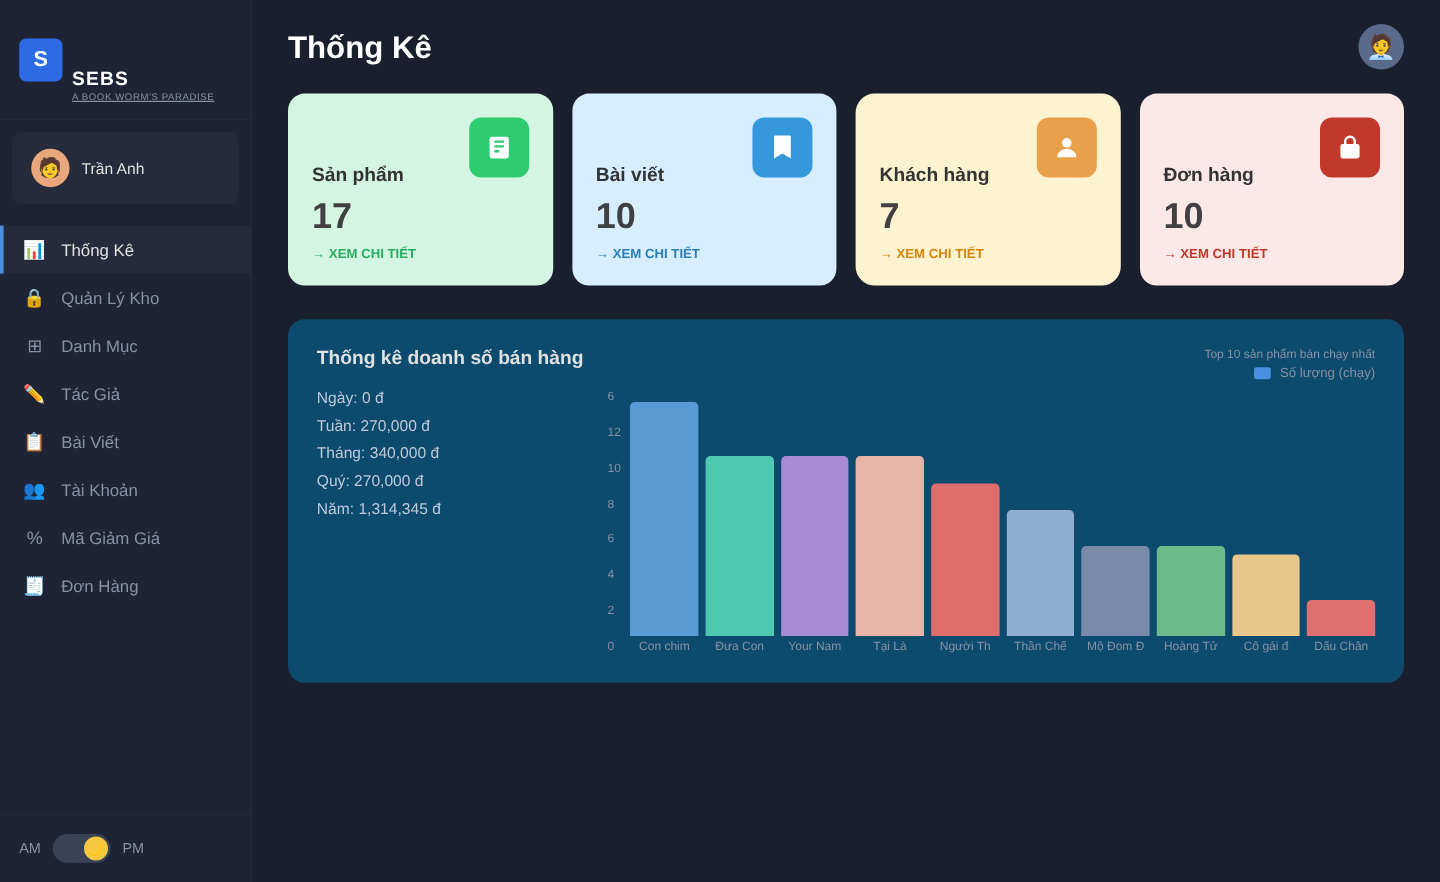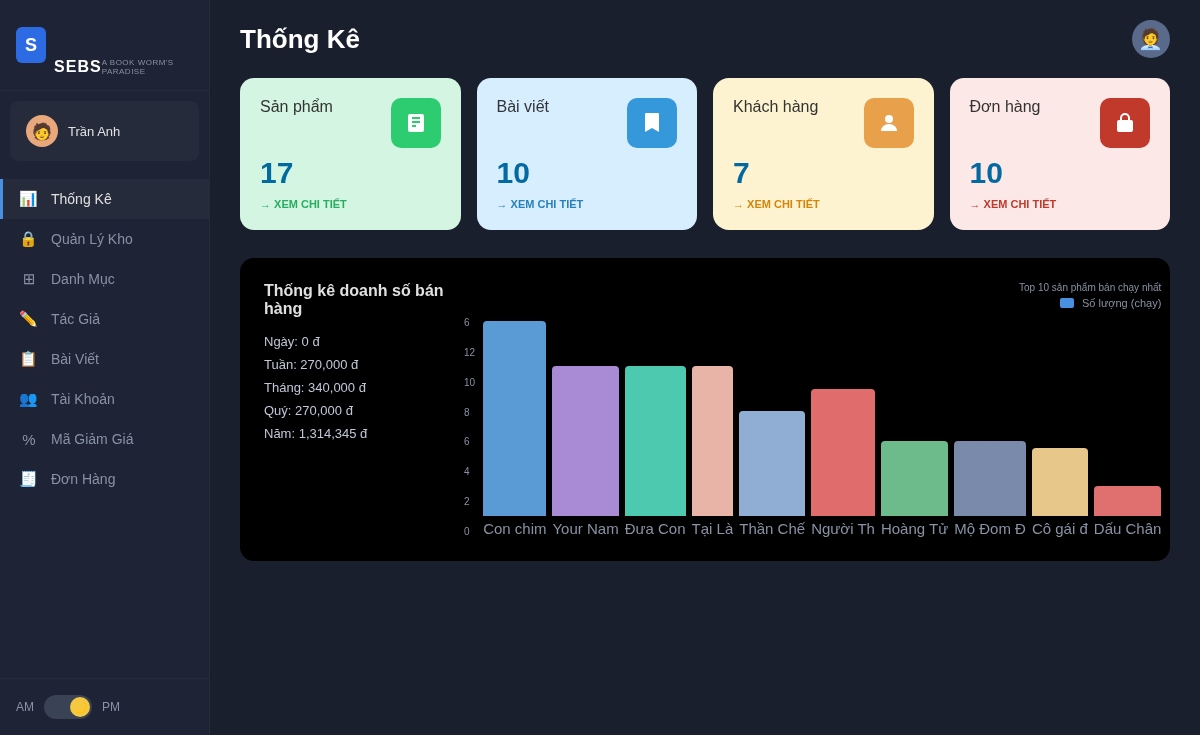--- a/index.html
+++ b/index.html
@@ -38,33 +38,34 @@
       border-radius: 6px;
       display: flex;
       align-items: center;
       justify-content: center;
       font-size: 18px;
       color: white;
       font-weight: bold;
     }
     .logo-text {
       display: flex;
-      flex-direction: row;
+      flex-direction: column;
       margin-top: 44px;
     }
     .logo-title {
       font-size: 16px;
       font-weight: 700;
       color: #fff;
       letter-spacing: 1px;
     }
     .logo-subtitle {
       font-size: 8px;
       color: #8892a4;
       letter-spacing: 0.5px;
+      text-decoration: underline;
     }
 
     .user-profile {
       display: flex;
       align-items: center;
       gap: 10px;
       padding: 14px 16px;
       background: #252b3b;
       margin: 10px;
       border-radius: 8px;
@@ -201,61 +202,63 @@
     .stat-card.yellow { background: #fef3d0; }
     .stat-card.pink { background: #fde8e8; }
 
     .stat-card-header {
       display: flex;
       justify-content: space-between;
       align-items: flex-start;
     }
     .stat-card-title {
       font-size: 16px;
-      font-weight: 400;
+      font-weight: 700;
       color: #333;
+      margin-top: 40px;
     }
     .stat-card-icon {
       width: 50px;
       height: 50px;
       border-radius: 10px;
       display: flex;
       align-items: center;
       justify-content: center;
       font-size: 24px;
     }
     .stat-card.green .stat-card-icon { background: #2ecc71; color: white; }
     .stat-card.blue .stat-card-icon { background: #3498db; color: white; }
     .stat-card.yellow .stat-card-icon { background: #e8a04b; color: white; }
     .stat-card.pink .stat-card-icon { background: #c0392b; color: white; }
 
     .stat-card-number {
       font-size: 30px;
       font-weight: 700;
-      color: #0369a1;
+      color: #404040;
     }
     .stat-card-link {
       font-size: 11px;
       font-weight: 600;
       color: #555;
       display: flex;
       align-items: center;
       gap: 4px;
       cursor: pointer;
       margin-top: auto;
     }
     .stat-card.green .stat-card-link { color: #27ae60; }
     .stat-card.blue .stat-card-link { color: #2980b9; }
     .stat-card.yellow .stat-card-link { color: #d4860a; }
     .stat-card.pink .stat-card-link { color: #c0392b; }
 
     
     .chart-section {
       display: flex;
-      background: #000000;
+      gap: 20px;
+      background: #0c4a6e;
       border-radius: 14px;
       padding: 24px;
     }
     .chart-left {
       min-width: 200px;
     }
     .chart-title {
       font-size: 16px;
       font-weight: 600;
       color: #e0e0e0;
@@ -299,23 +302,24 @@
       flex-direction: column;
       align-items: center;
       flex: 1;
     }
     .bar {
       width: 100%;
       border-radius: 4px 4px 0 0;
       min-height: 4px;
     }
     .bar-label {
-      font-size: 15px;
+      font-size: 10px;
       color: #8892a4;
       margin-top: 4px;
+      text-align: center;
       width: 100%;
       white-space: nowrap;
       overflow: hidden;
       text-overflow: ellipsis;
     }
     .y-axis {
       display: flex;
       flex-direction: column-reverse;
       justify-content: space-between;
       height: 220px;
@@ -491,48 +495,48 @@
             <span>10</span>
             <span>12</span>
             <span>6</span>
           </div>
         <div class="bar-chart">
             <div class="bar-group">
       <div class="bar" style="height:195px;background:#5b9bd5;"></div>
       <span class="bar-label">Con chim</span>
     </div>
             <div class="bar-group">
+      <div class="bar" style="height:150px;background:#4dc9b0;"></div>
+      <span class="bar-label">Đưa Con</span>
+    </div>
+            <div class="bar-group">
       <div class="bar" style="height:150px;background:#a98bd5;"></div>
       <span class="bar-label">Your Nam</span>
     </div>
             <div class="bar-group">
-      <div class="bar" style="height:150px;background:#4dc9b0;"></div>
-      <span class="bar-label">Đưa Con</span>
-    </div>
-            <div class="bar-group">
       <div class="bar" style="height:150px;background:#e8b4a8;"></div>
       <span class="bar-label">Tại Là</span>
     </div>
             <div class="bar-group">
+      <div class="bar" style="height:127px;background:#e06c6c;"></div>
+      <span class="bar-label">Người Th</span>
+    </div>
+            <div class="bar-group">
       <div class="bar" style="height:105px;background:#90aed4;"></div>
       <span class="bar-label">Thần Chế</span>
     </div>
             <div class="bar-group">
-      <div class="bar" style="height:127px;background:#e06c6c;"></div>
-      <span class="bar-label">Người Th</span>
+      <div class="bar" style="height:75px;background:#7a8aaa;"></div>
+      <span class="bar-label">Mộ Đom Đ</span>
     </div>
             <div class="bar-group">
       <div class="bar" style="height:75px;background:#6dba8a;"></div>
       <span class="bar-label">Hoàng Tử</span>
     </div>
             <div class="bar-group">
-      <div class="bar" style="height:75px;background:#7a8aaa;"></div>
-      <span class="bar-label">Mộ Đom Đ</span>
-    </div>
-            <div class="bar-group">
       <div class="bar" style="height:68px;background:#e8c88a;"></div>
       <span class="bar-label">Cô gái đ</span>
     </div>
             <div class="bar-group">
       <div class="bar" style="height:30px;background:#e07070;"></div>
       <span class="bar-label">Dấu Chân</span>
     </div>
           </div>
       </div>
     </div>

